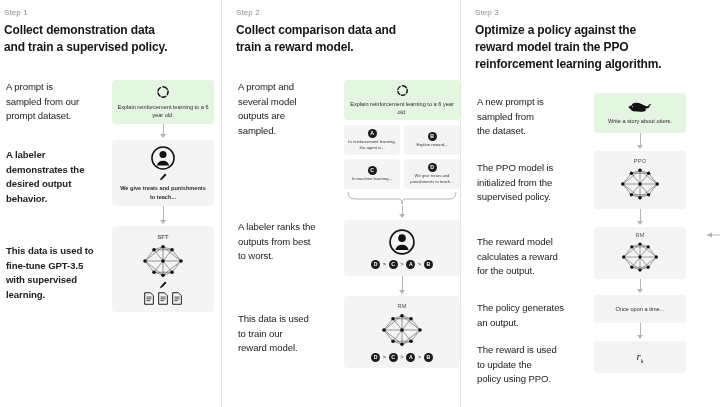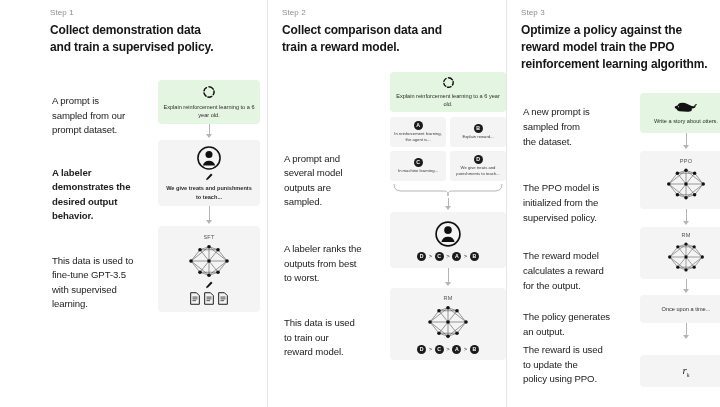--- a/index.html
+++ b/index.html
@@ -2,41 +2,41 @@
 <html><head>
 <meta charset="utf-8">
 <style>
   * { box-sizing: border-box; margin: 0; padding: 0; }
   html, body {
     width: 720px; height: 407px;
     background: #ffffff;
     font-family: "Liberation Sans", sans-serif;
     overflow: hidden;
   }
-  .board { position: relative; width: 720px; height: 305px; display: flex; padding-left: 46px; }
+  .board { position: relative; width: 720px; height: 305px; display: flex; }
   .col {
     position: relative;
     height: 407px;
     padding: 8px 0 0 0;
     flex: 0 0 auto;
   }
   .col-1 { width: 221px; padding-left: 4px; }
   .col-2 { width: 239px; padding-left: 14px; border-left: 1px solid #e6e6e6; }
   .col-3 { width: 260px; padding-left: 14px; border-left: 1px solid #e6e6e6; }
 
   .step-label {
     font-size: 8px; color: #8e8e8e; letter-spacing: .1px; margin-bottom: 5px;
   }
   .step-title {
     font-size: 12px; font-weight: bold; color: #161616;
     line-height: 1.42; letter-spacing: -.15px; white-space: pre-line;
   }
 
   .rows { position: relative; margin-top: 10px; }
-  .row { position: relative; display: flex; align-items: flex-end; }
+  .row { position: relative; display: flex; align-items: flex-start; }
   .caption {
     font-size: 9.6px; color: #222; line-height: 1.52; white-space: pre-line;
     letter-spacing: -.1px;
   }
   .col-1 .caption { width: 104px; padding-left: 2px; }
   .col-2 .caption { width: 108px; padding-left: 2px; }
   .col-3 .caption { width: 115px; padding-left: 2px; }
 
   .flow { position: relative; display: flex; flex-direction: column; align-items: center; }
 
@@ -143,21 +143,21 @@
             <div class="card-text" style="margin-top:2px;">We give treats and
 punishments to teach...</div>
           </div>
           <div class="arrow">
             <div class="shaft" style="height:14px;"></div>
               <div class="head"></div>
           </div>
         </div>
       </div>
 
-      <div class="row" style="margin-top:2px;">
+      <div class="row" style="margin-top:2px;font-weight:bold;">
         <div class="caption" style="margin-top:18px;">This data is used to
 fine-tune GPT-3.5
 with supervised
 learning.</div>
         <div class="flow" style="margin-left:4px;">
           <div class="card" style="width:102px;height:86px;">
             <div class="card-label">SFT</div>
             <span>
               <svg width="48" height="38" viewBox="0 0 64 50">
                 <g stroke="#555" stroke-width="0.8" fill="none">
@@ -204,21 +204,21 @@
     </div>
   </div>
 
   <div class="col col-2">
     <div class="step-label">Step 2</div>
     <div class="step-title">Collect comparison data and
 train a reward model.</div>
 
     <div class="rows">
 
-      <div class="row" style="margin-top:16px;">
+      <div class="row" style="margin-top:24px;">
         <div class="caption">A prompt and
 several model
 outputs are
 sampled.</div>
         <div class="flow" style="margin-left:4px;">
           <div class="card green" style="width:116px;height:40px;">
             <span>
               <svg width="13" height="13" viewBox="0 0 24 24">
                 <g fill="none" stroke="#111" stroke-width="2.6" stroke-linecap="round">
                   <path d="M12 3.2 A8.8 8.8 0 0 1 19.2 7"></path>

